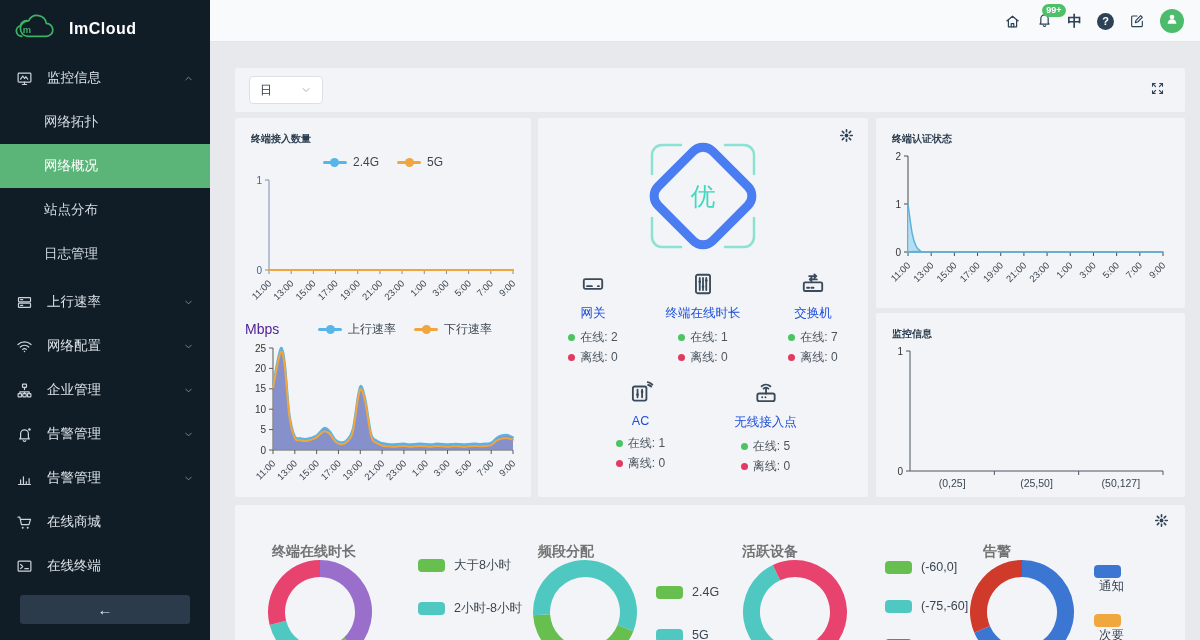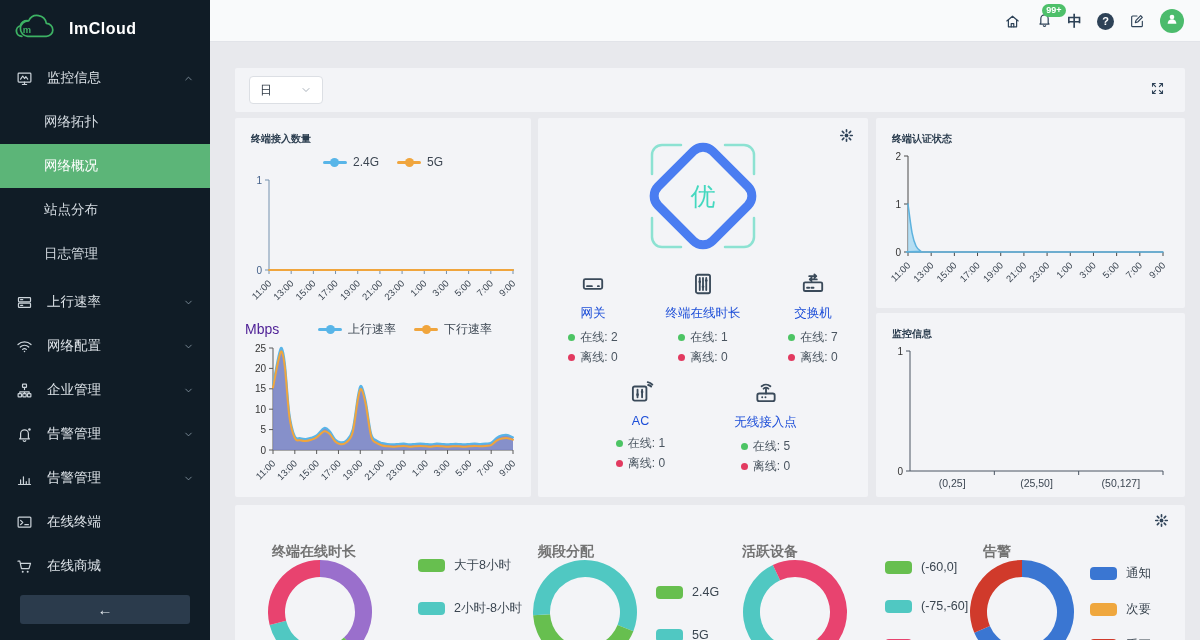--- a/index.html
+++ b/index.html
@@ -71,21 +71,21 @@
   
   .bgroup { position:absolute; top:0; height:210px; }
   #g1 { left:0; width:290px; } #g2 { left:266px; width:200px; } #g3 { left:470px; width:245px; } #g4 { left:711px; width:220px; }
   .b-title { position:absolute; top:38px; font-size:14px; font-weight:bold; color:#737373; }
   #g1 .b-title { left:37px; } #g2 .b-title { left:37px; } #g3 .b-title { left:37px; } #g4 .b-title { left:37px; }
   .donut { position:absolute; top:52px; }
   #g1 .donut { left:30px; } #g2 .donut { left:29px; } #g3 .donut { left:35px; } #g4 .donut { left:21px; }
   .b-legend { position:absolute; }
   #g1 .b-legend { left:183px; top:52px; } #g2 .b-legend { left:155px; top:80px; } #g3 .b-legend { left:180px; top:55px; } #g4 .b-legend { left:144px; top:60px; }
   .b-legend .bitem { display:flex; align-items:center; }
-  #g1 .bitem { margin-bottom:26px; } #g2 .bitem { margin-bottom:29px; } #g3 .bitem { margin-bottom:25px; } #g4 .bitem { margin-bottom:19px; }
+  #g1 .bitem { margin-bottom:26px; } #g2 .bitem { margin-bottom:29px; } #g3 .bitem { margin-bottom:25px; } #g4 .bitem { margin-bottom:19px;flex-direction:column; }
   .sw { width:27px; height:13px; border-radius:4px; flex:0 0 auto; }
   .blab { font-size:12.5px; color:#3a4550; margin-left:9px; white-space:nowrap; }
 
   svg text { font-family:"Liberation Sans","DejaVu Sans",sans-serif; }
 </style>
 </head>
 <body>
 
 <div id="sidebar">
   <div class="logo">
@@ -189,35 +189,35 @@
         <span class="lbl">告警管理</span>
         <span class="chev">
           <svg width="11" height="11" viewBox="0 0 24 24" fill="none" stroke="currentColor" stroke-width="1.7" stroke-linecap="round" stroke-linejoin="round">
             <path d="M6 9l6 6 6-6"></path>
           </svg>
         </span>
       </div>
       <div class="mi">
         <span class="ic">
           <svg width="17" height="17" viewBox="0 0 24 24" fill="none" stroke="currentColor" stroke-width="1.7" stroke-linecap="round" stroke-linejoin="round">
-            <rect x="3" y="4.5" width="18" height="14" rx="1.3"></rect>
-            <path d="M6.5 9l3 3-3 3M12.5 15h5"></path>
-          </svg>
-        </span>
-        <span class="lbl">在线终端</span>
-      </div>
-      <div class="mi">
-        <span class="ic">
-          <svg width="17" height="17" viewBox="0 0 24 24" fill="none" stroke="currentColor" stroke-width="1.7" stroke-linecap="round" stroke-linejoin="round">
             <path d="M2.8 4.5h2.6l2.3 10.5h10.6l2.2-7.5H6.5"></path>
             <circle cx="9.5" cy="19.5" r="1.4" fill="currentColor" stroke="none"></circle>
             <circle cx="16.5" cy="19.5" r="1.4" fill="currentColor" stroke="none"></circle>
           </svg>
         </span>
         <span class="lbl">在线商城</span>
+      </div>
+      <div class="mi">
+        <span class="ic">
+          <svg width="17" height="17" viewBox="0 0 24 24" fill="none" stroke="currentColor" stroke-width="1.7" stroke-linecap="round" stroke-linejoin="round">
+            <rect x="3" y="4.5" width="18" height="14" rx="1.3"></rect>
+            <path d="M6.5 9l3 3-3 3M12.5 15h5"></path>
+          </svg>
+        </span>
+        <span class="lbl">在线终端</span>
       </div>
     </div>
   <div class="collapse-btn">
     <span>←</span>
   </div>
 </div>
 
 <div id="topbar">
   <div class="topbar-icons">
     <span class="tb-ic">

